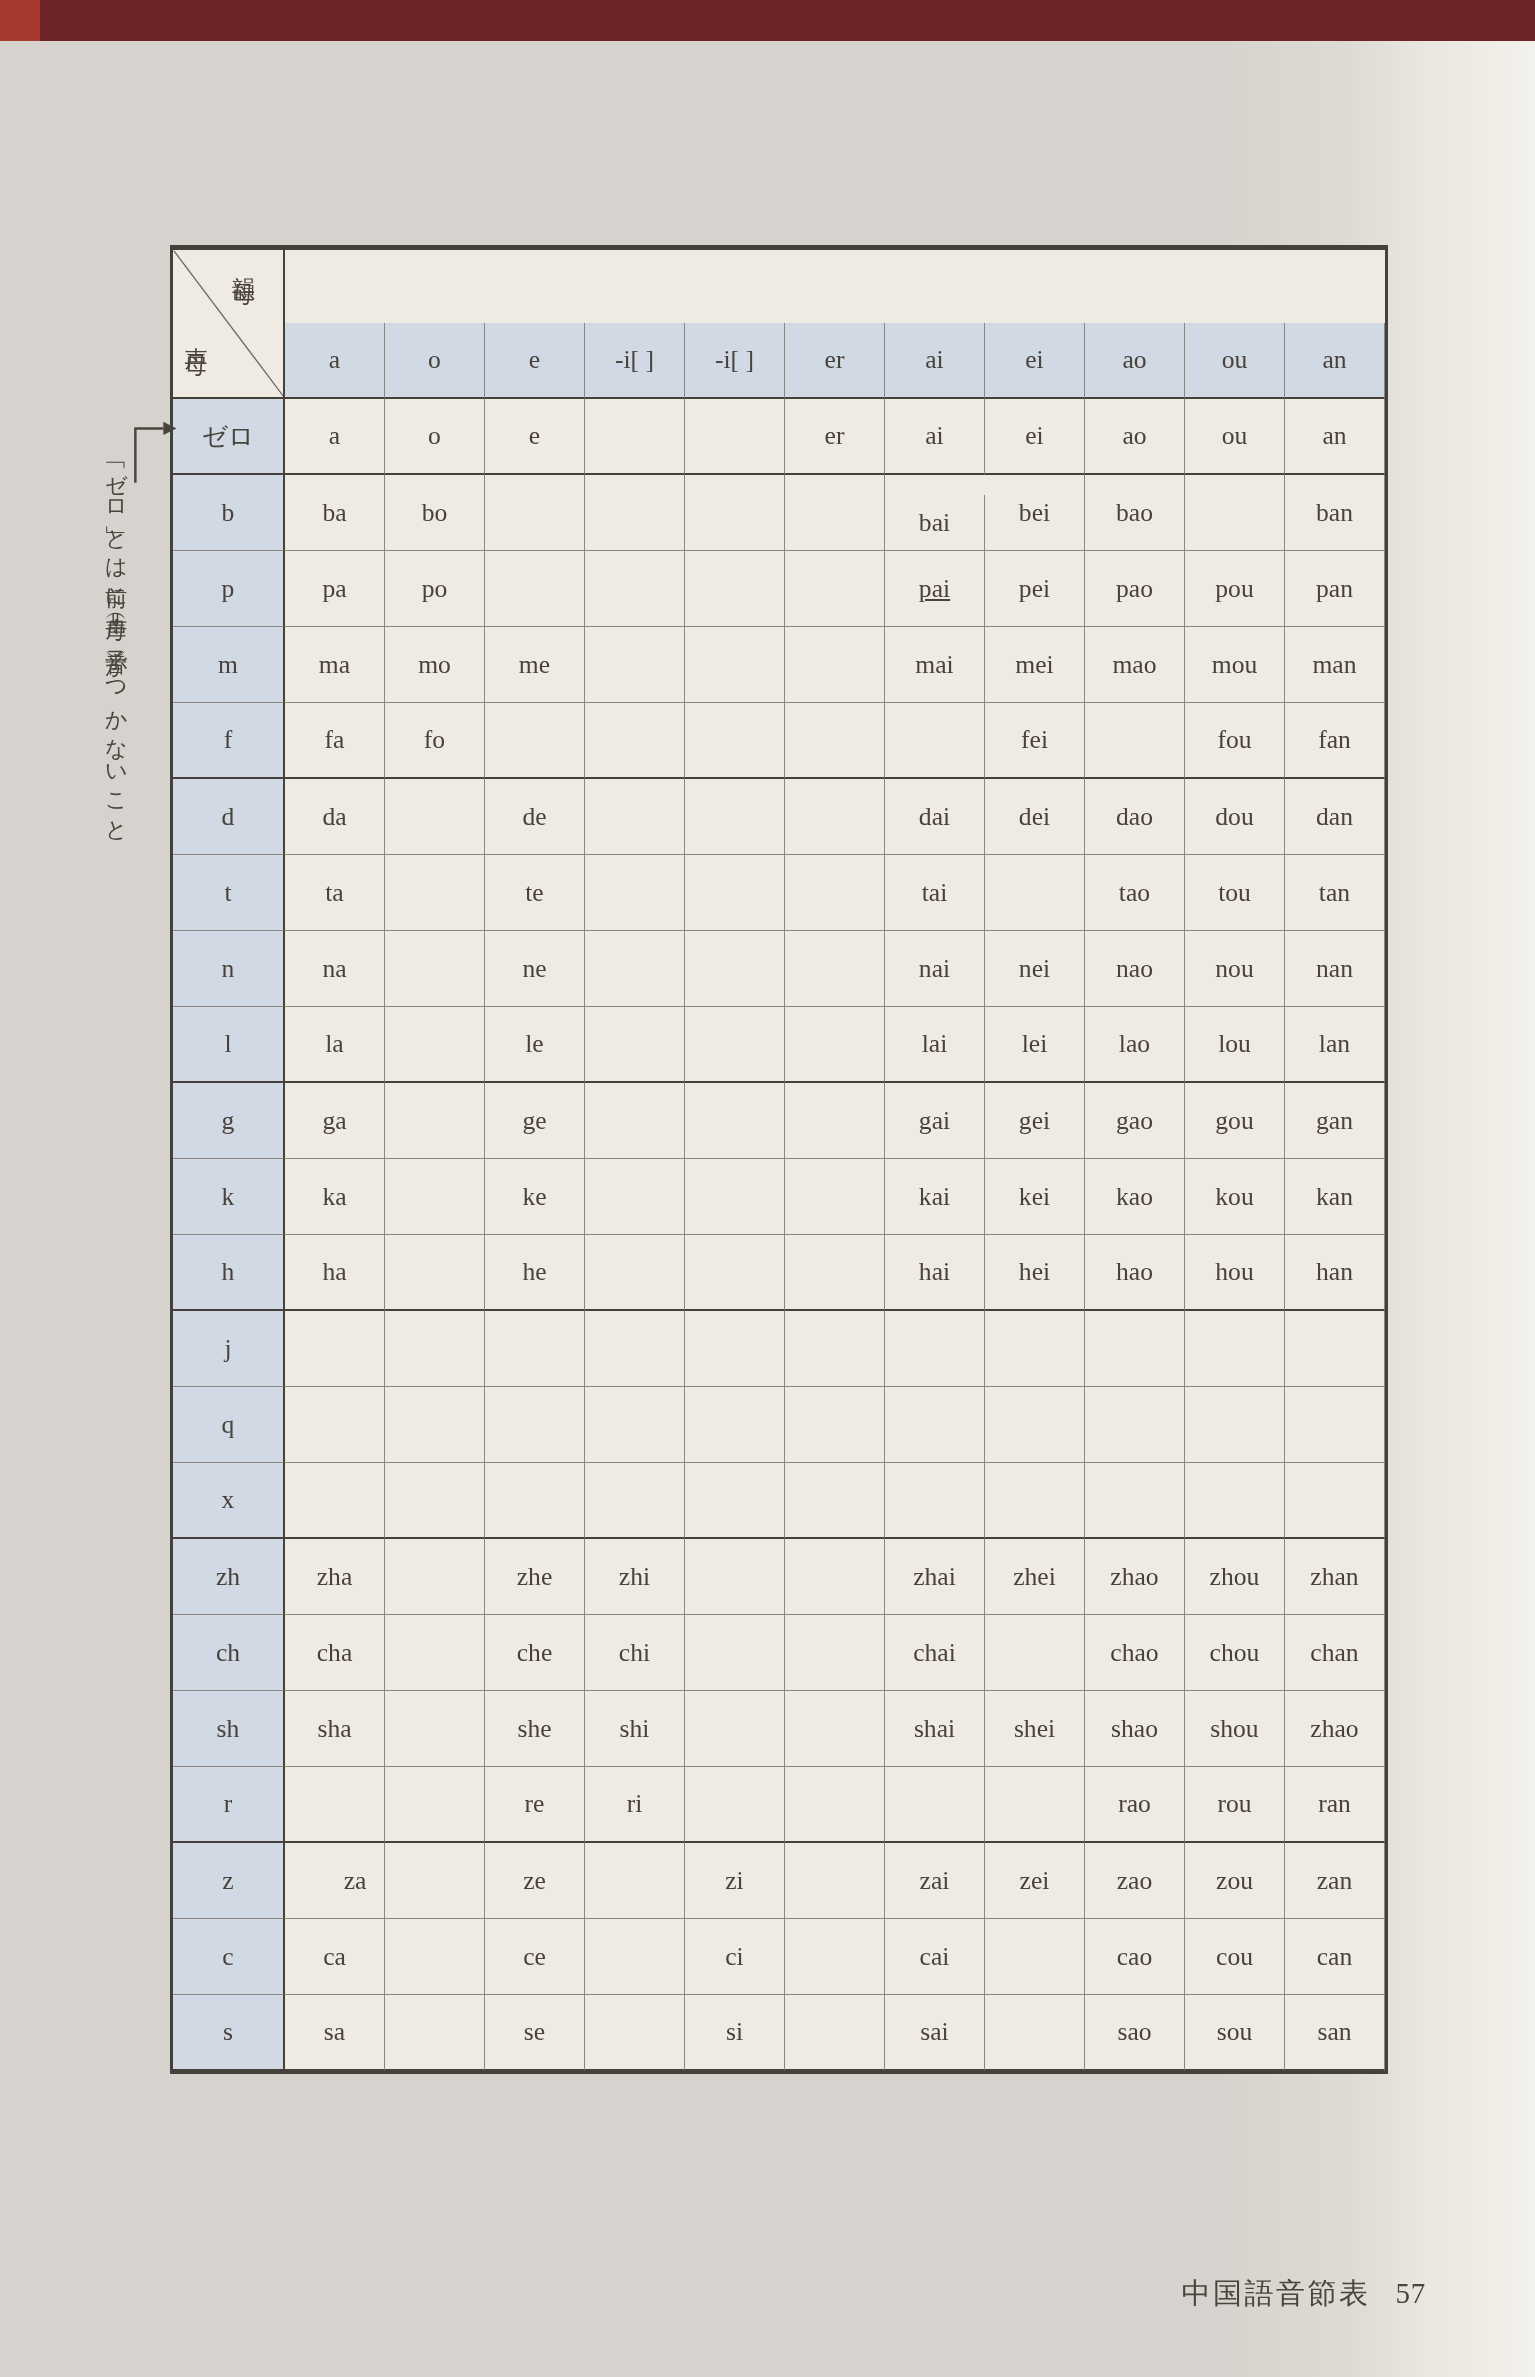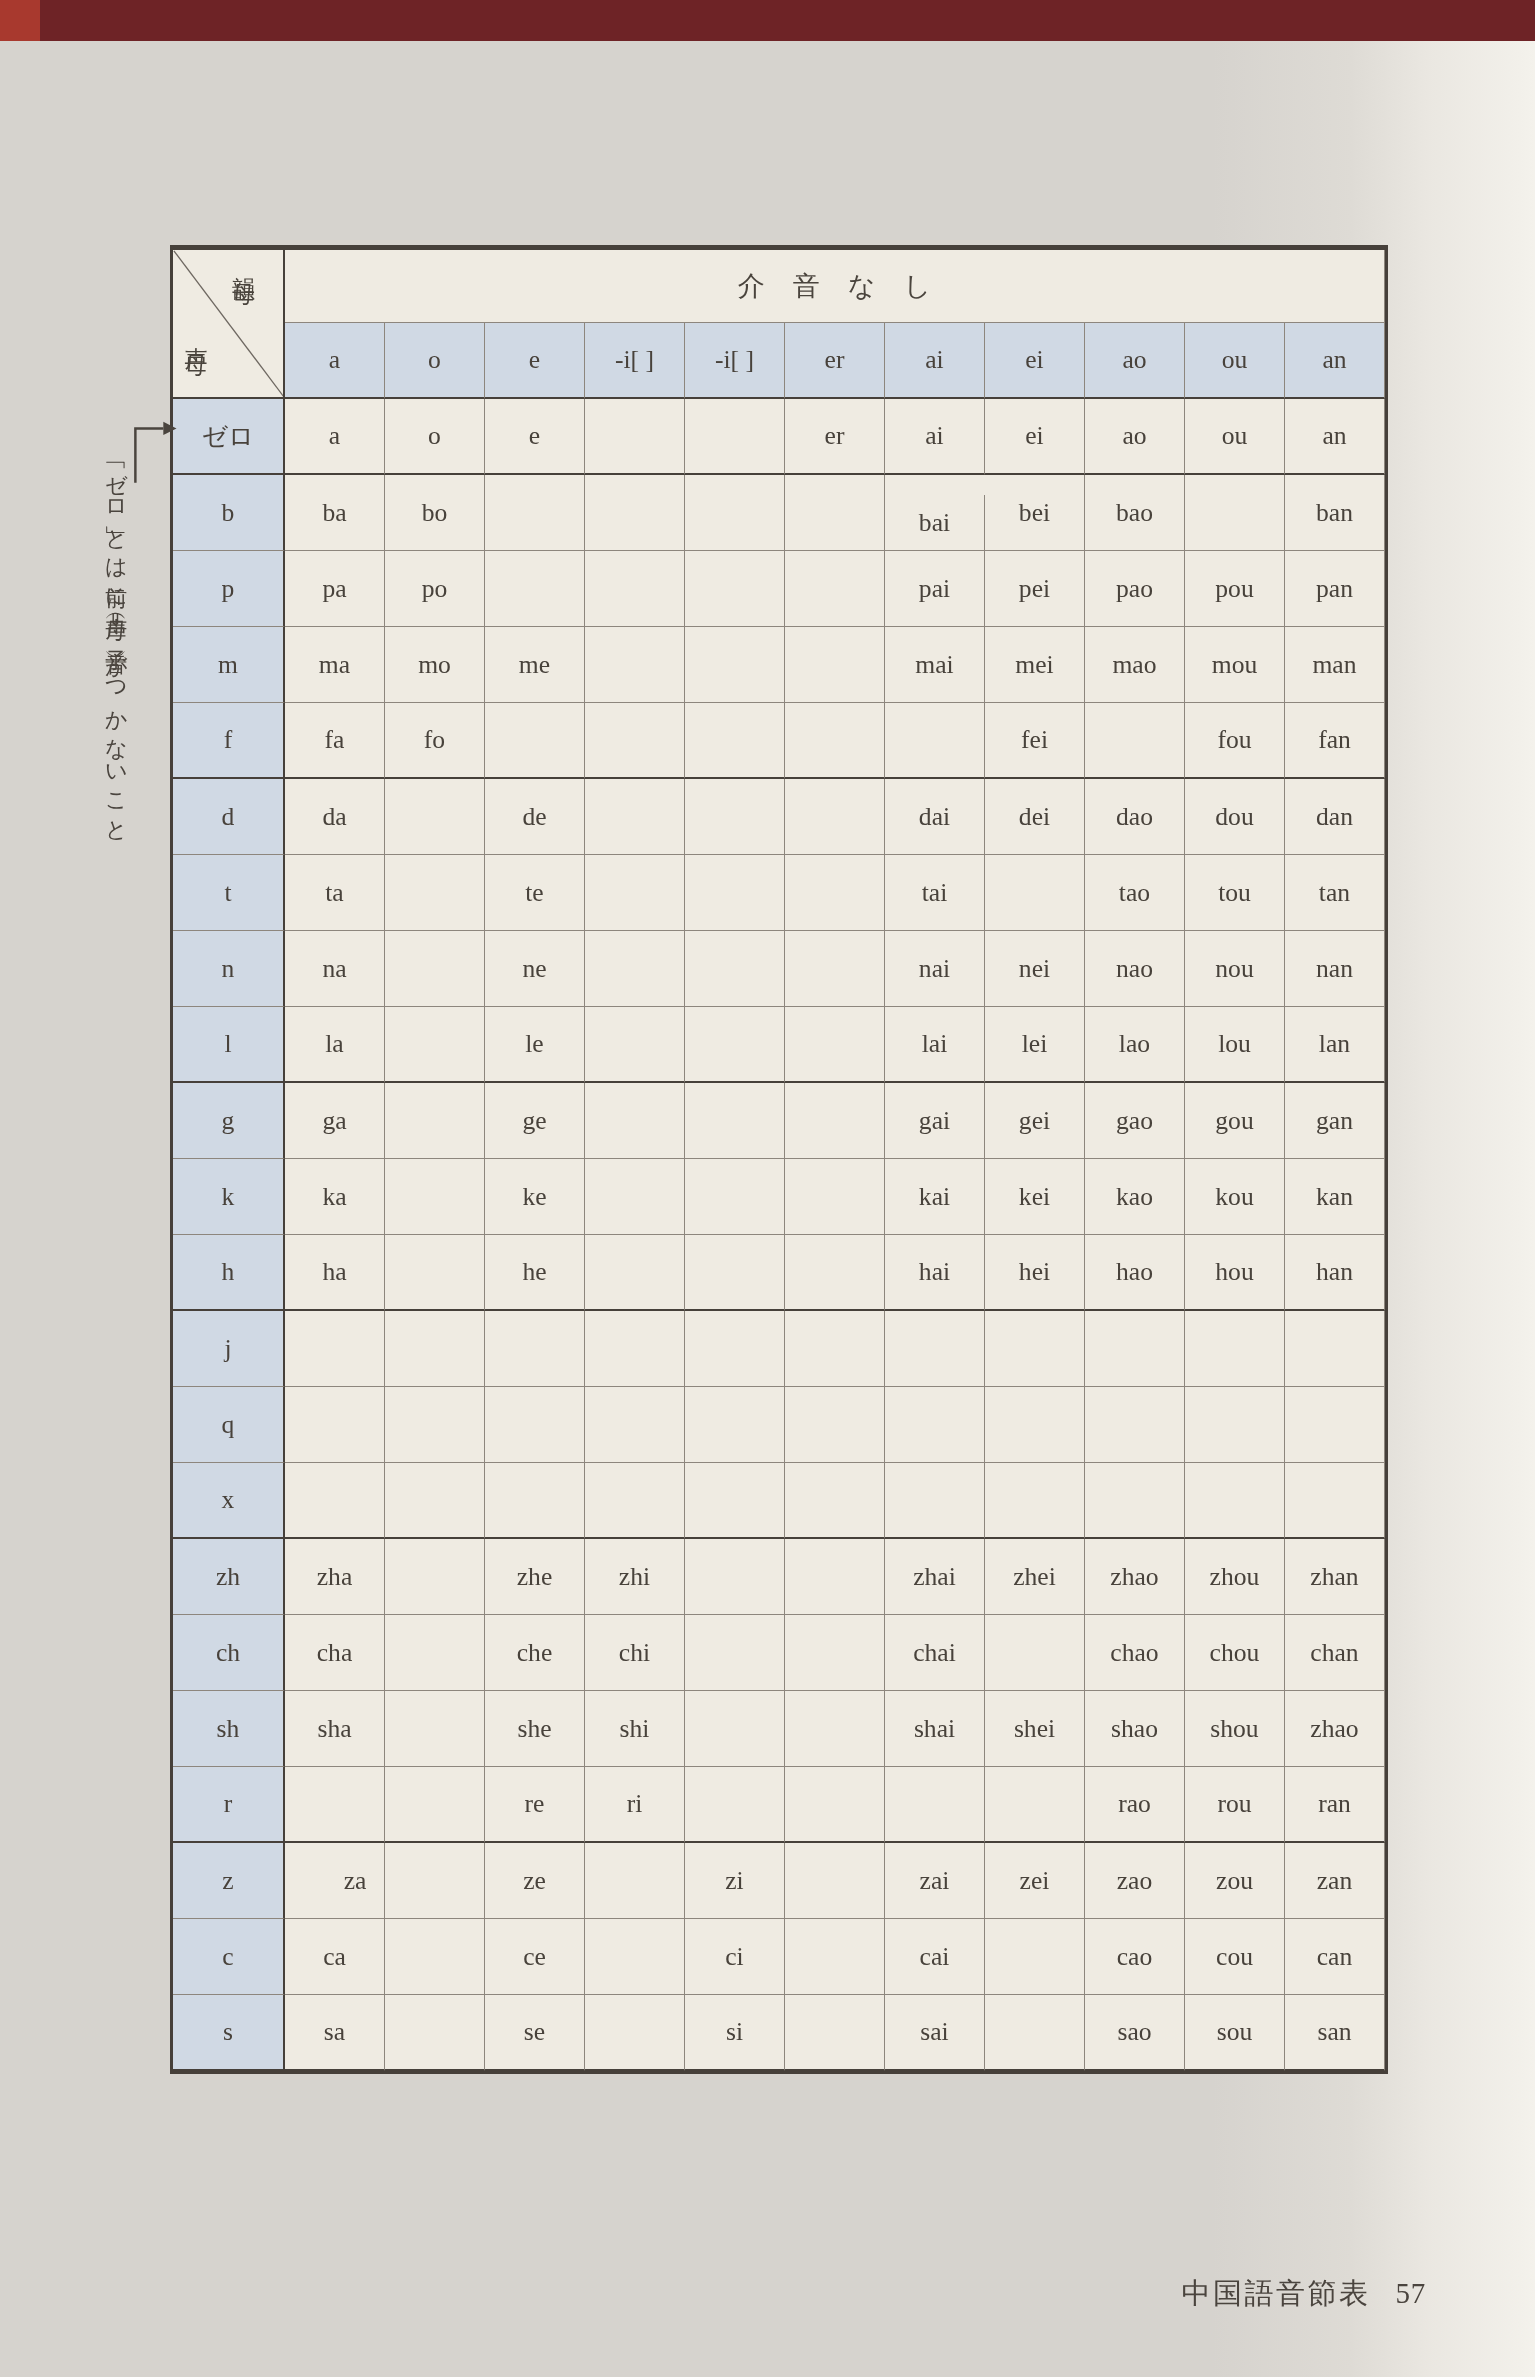--- a/index.html
+++ b/index.html
@@ -45,21 +45,20 @@
 
 
   <div id="grid">
       <div class="cell cream corner thickR thickB" style="grid-area: 1 / 1 / 3;">
         <svg width="112" height="148" viewBox="0 0 136 180">
           <line x1="1" y1="1" x2="135" y2="179" stroke="#6e6861" stroke-width="1.6"></line>
         </svg>
         <span class="cr tr">韻母</span>
         <span class="cr bl">声母</span>
       </div>
-      <div class="cell cream ghead" style="grid-area: 1 / 2 / auto / 13;">介音なし</div>
       <div class="cell blue thickB" style="grid-area: 2 / 2;">a</div>
       <div class="cell blue thickB" style="grid-area: 2 / 3;">o</div>
       <div class="cell blue thickB" style="grid-area: 2 / 4;">e</div>
       <div class="cell blue thickB" style="grid-area: 2 / 5;">-i[ ]</div>
       <div class="cell blue thickB" style="grid-area: 2 / 6;">-i[ ]</div>
       <div class="cell blue thickB" style="grid-area: 2 / 7;">er</div>
       <div class="cell blue thickB" style="grid-area: 2 / 8;">ai</div>
       <div class="cell blue thickB" style="grid-area: 2 / 9;">ei</div>
       <div class="cell blue thickB" style="grid-area: 2 / 10;">ao</div>
       <div class="cell blue thickB" style="grid-area: 2 / 11;">ou</div>
@@ -88,21 +87,21 @@
       <div class="cell cream" style="grid-area: 4 / 10;">bao</div>
       <div class="cell cream" style="grid-area: 4 / 11;"></div>
       <div class="cell cream" style="grid-area: 4 / 12;">ban</div>
       <div class="cell blue thickR" style="grid-area: 5 / 1;">p</div>
       <div class="cell cream" style="grid-area: 5 / 2;">pa</div>
       <div class="cell cream" style="grid-area: 5 / 3;">po</div>
       <div class="cell cream" style="grid-area: 5 / 4;"></div>
       <div class="cell cream" style="grid-area: 5 / 5;"></div>
       <div class="cell cream" style="grid-area: 5 / 6;"></div>
       <div class="cell cream" style="grid-area: 5 / 7;"></div>
-      <div class="cell cream" style="grid-area: 5 / 8;">pai</div>
+      <div class="cell cream" style="grid-area: 5 / 8; text-decoration: underline;">pai</div>
       <div class="cell cream" style="grid-area: 5 / 9;">pei</div>
       <div class="cell cream" style="grid-area: 5 / 10;">pao</div>
       <div class="cell cream" style="grid-area: 5 / 11;">pou</div>
       <div class="cell cream" style="grid-area: 5 / 12;">pan</div>
       <div class="cell blue thickR" style="grid-area: 6 / 1;">m</div>
       <div class="cell cream" style="grid-area: 6 / 2;">ma</div>
       <div class="cell cream" style="grid-area: 6 / 3;">mo</div>
       <div class="cell cream" style="grid-area: 6 / 4;">me</div>
       <div class="cell cream" style="grid-area: 6 / 5;"></div>
       <div class="cell cream" style="grid-area: 6 / 6;"></div>

